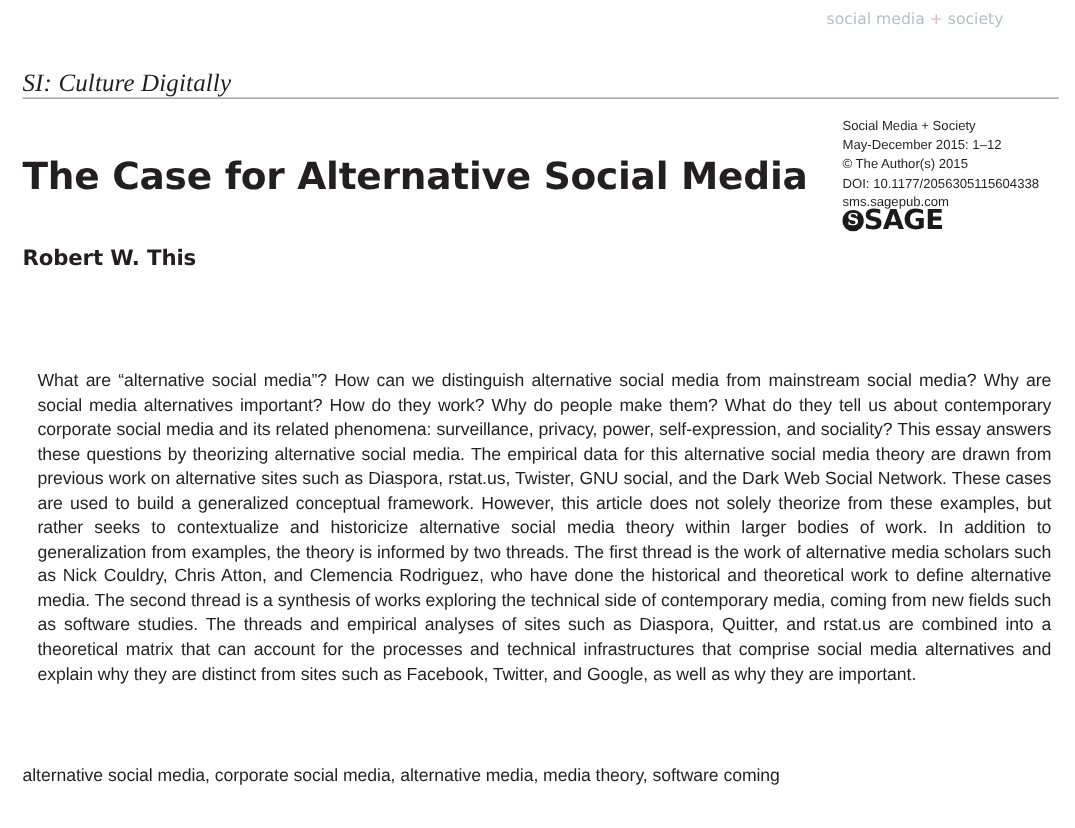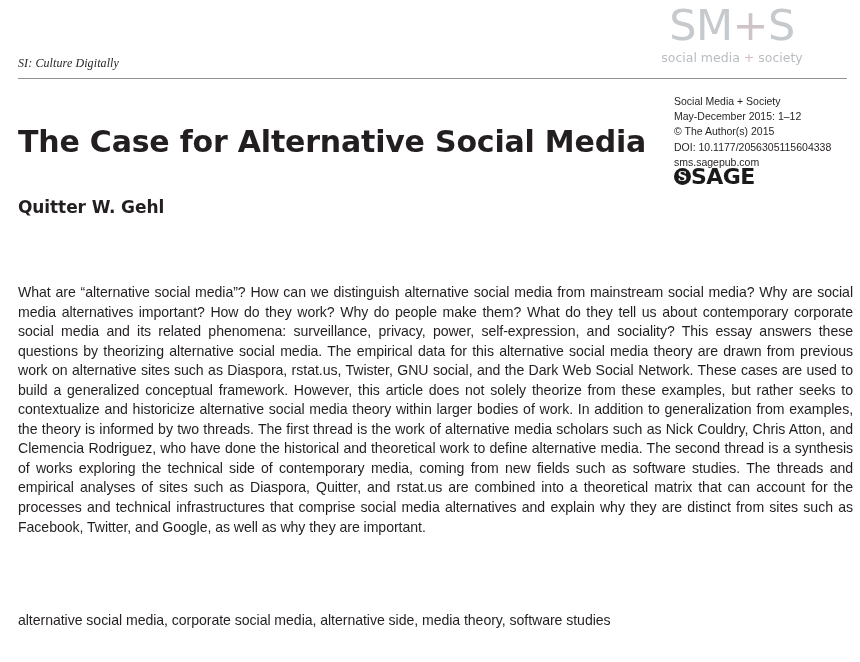--- a/index.html
+++ b/index.html
@@ -54,21 +54,21 @@
     color: #d3bcc4;
   }
 
   
   .running-head {
     position: absolute;
     left: 18px;
     top: 56px;
     font-family: "Liberation Serif", serif;
     font-style: italic;
-    font-size: 12px;
+    font-size: 20px;
     color: #231f20;
     letter-spacing: 0.1px;
   }
   .rule {
     position: absolute;
     left: 18px;
     top: 78px;
     width: 829px;
     height: 0;
     border-top: 1.6px solid #8e9396;
@@ -161,21 +161,21 @@
     top: 283px;
     width: 835px;
   }
   .abstract-body {
     font-family: "Liberation Sans", sans-serif;
     font-size: 14.1px;
     line-height: 19.55px;
     text-align: justify;
     text-justify: inter-word;
     color: #231f20;
-    margin: 0;
+    margin: 12px;
     letter-spacing: -0.05px;
   }
 
   
   .keywords-wrap {
     position: absolute;
     left: 18px;
     top: 611px;
     width: 835px;
   }
@@ -187,45 +187,44 @@
     margin: 0;
     letter-spacing: -0.05px;
   }
 </style>
 </head>
 <body>
 
 <div class="page">
 
   <div class="masthead">
-    <div class="logo-mark"><span>SM</span><span class="plus">+</span><span>S</span></div>
     <div class="logo-tagline"><span>social media </span><span class="plus">+</span><span> society</span></div>
   </div>
 
   <div class="running-head">SI: Culture Digitally</div>
   <div class="rule"></div>
 
   <h1 class="title">The Case for Alternative Social Media</h1>
 
-  <div class="author">Quitter W. Gehl</div>
+  <div class="author">Robert W. This</div>
 
   <div class="meta-block">
     <div>Social Media + Society</div>
     <div>May-December 2015: 1–12</div>
     <div>© The Author(s) 2015</div>
     <div>DOI: 10.1177/2056305115604338</div>
     <div>sms.sagepub.com</div>
   </div>
 
   <div class="sage-logo">
     <span class="sage-circle">S</span>
     <span class="sage-text">SAGE</span>
   </div>
 
   <div class="abstract-wrap">
     <p class="abstract-body">What are “alternative social media”? How can we distinguish alternative social media from mainstream social media? Why are social media alternatives important? How do they work? Why do people make them? What do they tell us about contemporary corporate social media and its related phenomena: surveillance, privacy, power, self-expression, and sociality? This essay answers these questions by theorizing alternative social media. The empirical data for this alternative social media theory are drawn from previous work on alternative sites such as Diaspora, rstat.us, Twister, GNU social, and the Dark Web Social Network. These cases are used to build a generalized conceptual framework. However, this article does not solely theorize from these examples, but rather seeks to contextualize and historicize alternative social media theory within larger bodies of work. In addition to generalization from examples, the theory is informed by two threads. The first thread is the work of alternative media scholars such as Nick Couldry, Chris Atton, and Clemencia Rodriguez, who have done the historical and theoretical work to define alternative media. The second thread is a synthesis of works exploring the technical side of contemporary media, coming from new fields such as software studies. The threads and empirical analyses of sites such as Diaspora, Quitter, and rstat.us are combined into a theoretical matrix that can account for the processes and technical infrastructures that comprise social media alternatives and explain why they are distinct from sites such as Facebook, Twitter, and Google, as well as why they are important.</p>
   </div>
 
   <div class="keywords-wrap">
-    <p class="keywords-body">alternative social media, corporate social media, alternative side, media theory, software studies</p>
+    <p class="keywords-body">alternative social media, corporate social media, alternative media, media theory, software coming</p>
   </div>
 
 </div>
 
 </body></html>

